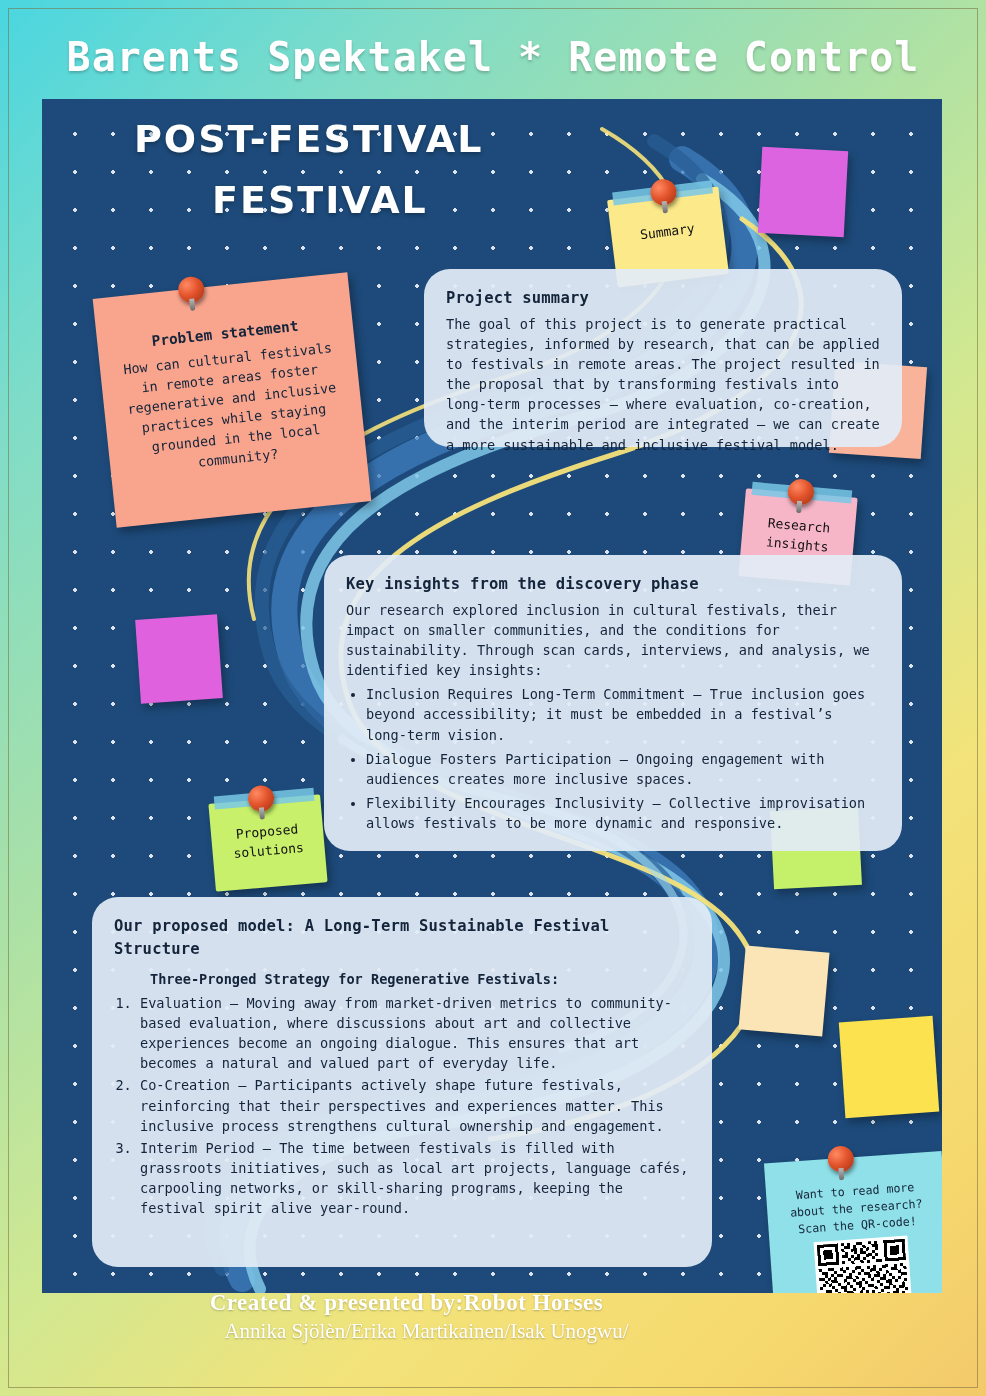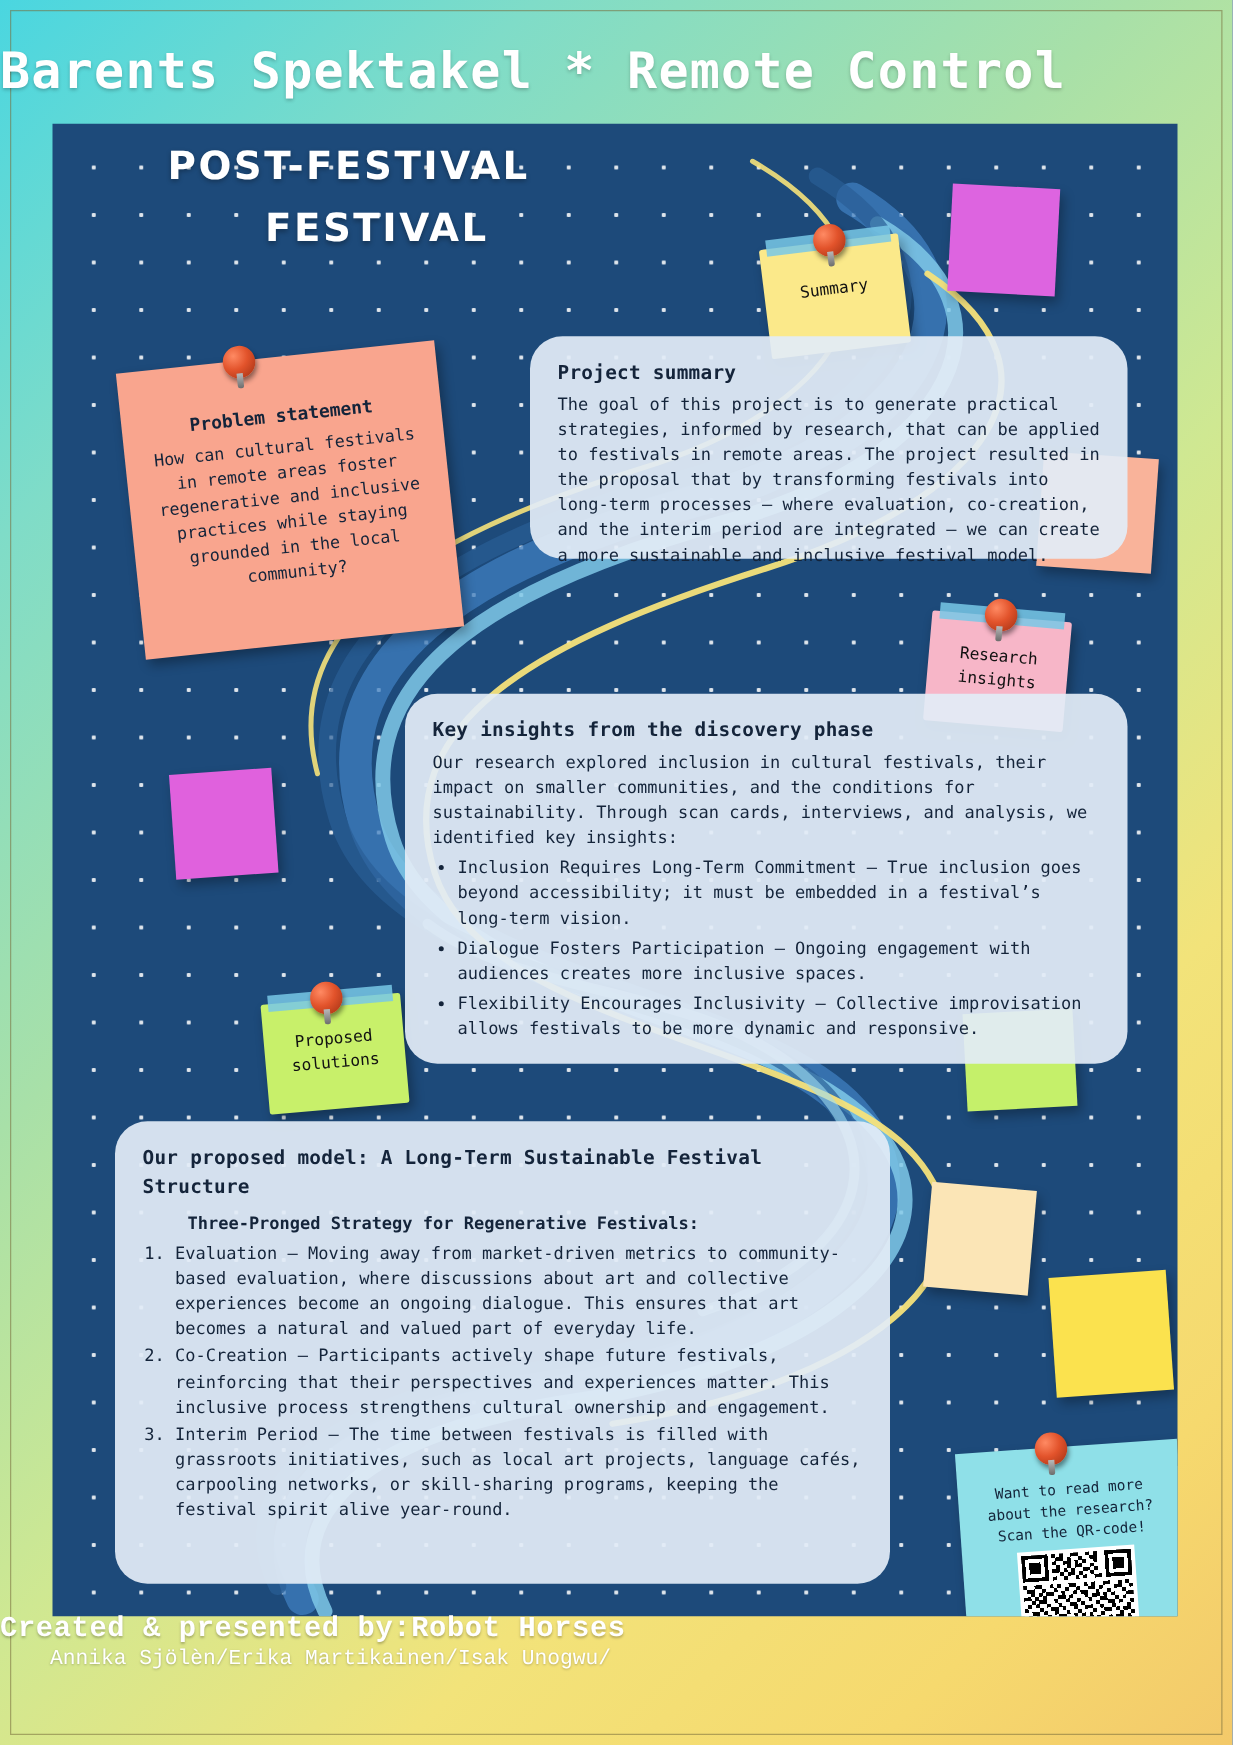--- a/index.html
+++ b/index.html
@@ -31,21 +31,21 @@
     bottom: 8px;
     border: 1px solid rgba(120,110,60,0.55);
     pointer-events: none;
   }
 
   #festival-title {
     position: absolute;
     left: 0;
     top: 34px;
     width: 986px;
-    text-align: left;
+    text-align: center;
     font-family: "DejaVu Sans Mono", monospace;
     font-size: 40px;
     font-weight: bold;
     color: #ffffff;
     letter-spacing: 1px;
     text-shadow: 0 2px 3px rgba(0,0,0,0.22);
   }
 
   #board {
     position: absolute;
@@ -68,21 +68,21 @@
   }
 
   #poster-heading {
     position: absolute;
     left: 92px;
     top: 10px;
     width: 520px;
     color: #ffffff;
     font-family: "DejaVu Sans", sans-serif;
     font-weight: bold;
-    font-size: 31px;
+    font-size: 38px;
     letter-spacing: 2px;
     line-height: 1.6;
     text-shadow: 0 2px 4px rgba(0,0,0,0.3);
   }
   #poster-heading .l2 {
     display: block;
     margin-left: 78px;
   }
 
   
@@ -256,31 +256,32 @@
     background-color: #ffffff;
     padding: 3px;
     box-sizing: content-box;
   }
 
   #credits {
     position: absolute;
     left: 0;
     top: 1290px;
     width: 813px;
-    font-family: Liberation Mono, monospace;
+    text-align: center;
+    font-family: Liberation Serif, serif;
     color: #ffffff;
     text-shadow: 0 1px 2px rgba(0,0,0,0.25);
   }
   #credits .line1 {
     font-size: 23px;
     font-weight: bold;
     letter-spacing: 0.5px;
   }
   #credits .line2, #credits .line3 {
-    font-size: 17px;
+    font-size: 21px;
     line-height: 1.45;
     margin-left: 40px;
   }
 </style>
 </head>
 <body>
 
 <div id="poster">
 
   <div id="frame-line"></div>

